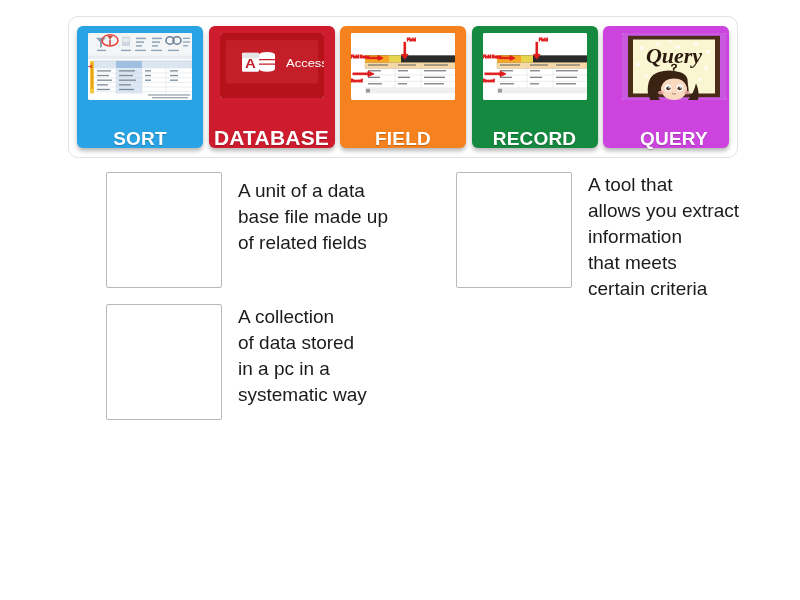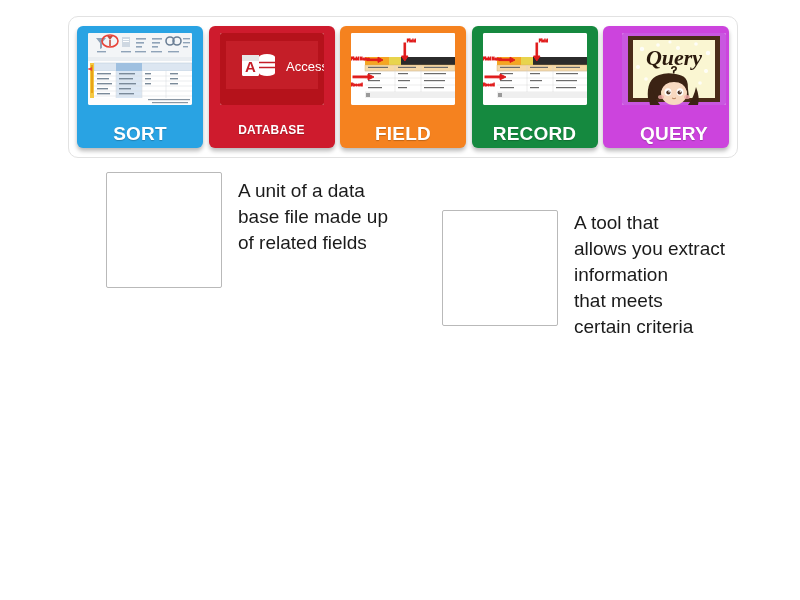--- a/index.html
+++ b/index.html
@@ -52,39 +52,39 @@
     position: relative;
   }
   .card-thumb svg { display: block; width: 100%; height: 100%; }
 
   .card-label {
     color: #ffffff;
     font-size: 19px;
     font-weight: bold;
     letter-spacing: 0.2px;
     line-height: 1;
-    margin-top: 19px;
+    margin-top: 29px;
     text-shadow: 0 1px 1px rgba(0,0,0,0.22);
     white-space: nowrap;
   }
-  .card-label.small { font-size: 12px; }
+  .card-label.small { font-size: 21px; }
 
   
   .answers {
     position: absolute;
     left: 0; top: 172px;
     width: 800px;
   }
   .answer-col {
     position: absolute;
     width: 360px;
     padding-left: 42px;
   }
   .col-left  { left: 64px; }
-  .col-right { left: 400px; margin-top: 38px; }
+  .col-right { left: 414px; }
 
   .answer-item {
     display: flex;
     align-items: flex-start;
     margin-bottom: 16px;
   }
   .drop-box {
     width: 116px;
     height: 116px;
     min-width: 116px;
@@ -366,20 +366,27 @@
     <div class="answer-col col-left">
 
       <div class="answer-item">
         <div class="drop-box"></div>
         <div class="answer-text">A unit of a data
 base file made up
 of related fields</div>
       </div>
 
 
+      <div class="answer-item">
+        <div class="drop-box"></div>
+        <div class="answer-text tall">A collection
+of data stored
+in a pc in a
+systematic way</div>
+      </div>
 
     </div>
 
     <div class="answer-col col-right">
 
       <div class="answer-item">
         <div class="drop-box"></div>
         <div class="answer-text tall">A tool that
 allows you extract
 information

